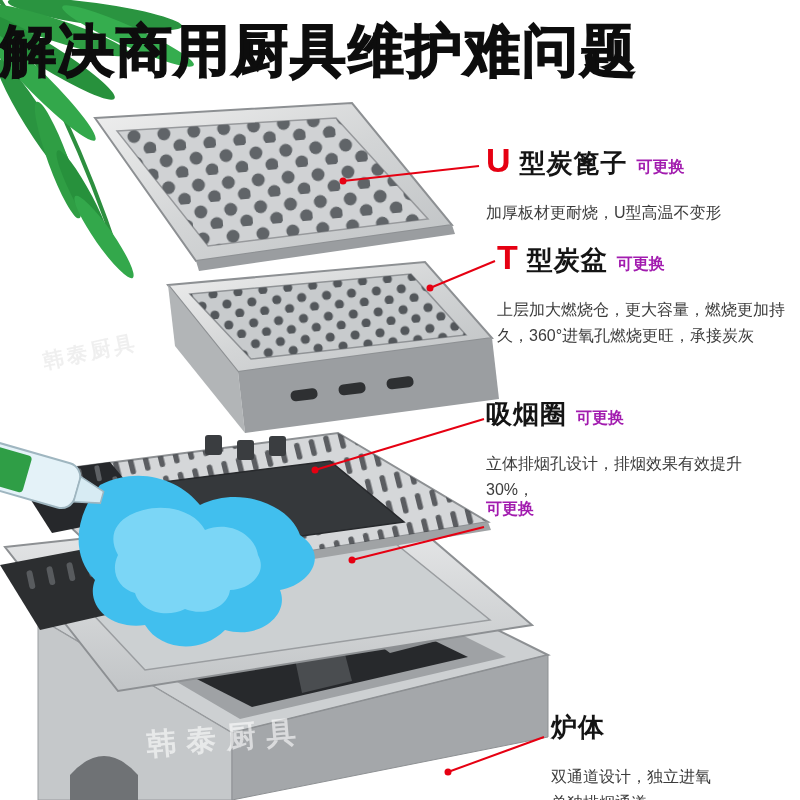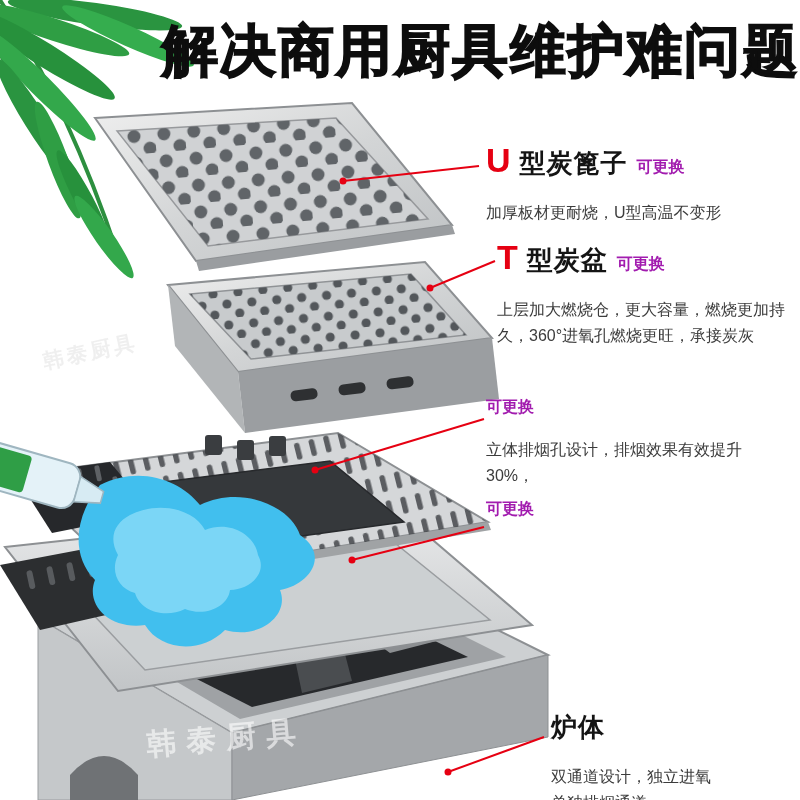--- a/index.html
+++ b/index.html
@@ -1,19 +1,19 @@
 <!DOCTYPE html>
 <html><head>
 <meta charset="utf-8">
 <style>
   *{margin:0;padding:0;box-sizing:border-box}
   html,body{width:800px;height:800px}
   body{background:#fff;font-family:"Liberation Sans","DejaVu Sans",sans-serif;position:relative;overflow:hidden}
   .page{position:absolute;left:0;top:0;width:800px;height:800px;background:#fff}
-  .title{position:absolute;top:14px;left:0;width:100%;text-align:right;font-size:56px;font-weight:900;
+  .title{position:absolute;top:14px;left:0;width:100%;text-align:left;font-size:56px;font-weight:900;
          color:#0d0d0d;letter-spacing:2px;-webkit-text-stroke:1.6px #0d0d0d;white-space:nowrap}
   .palm{position:absolute;top:0;left:0;pointer-events:none}
   .illustration{position:absolute;left:0;top:85px;width:570px;height:715px}
   .leaders{position:absolute;left:0;top:0;width:800px;height:800px;pointer-events:none}
   .callout{position:absolute}
   .heading{display:flex;align-items:baseline;gap:9px;font-weight:700;color:#141414;white-space:nowrap}
   .heading span:empty{display:none}
   .heading .prefix{color:#e60012;font-size:34px;font-weight:800}
   .heading .name{font-size:26px;letter-spacing:1px}
   .heading .badge{color:#a21caf;font-size:16px;font-weight:700}
@@ -185,20 +185,21 @@
       <span class="prefix">T</span>
       <span class="name">型炭盆</span>
       <span class="badge">可更换</span>
     </div>
     <div class="desc">上层加大燃烧仓，更大容量，燃烧更加持久，360°进氧孔燃烧更旺，承接炭灰</div>
   </div>
 
   <div class="callout c3">
     <div class="heading">
 
+      <span class="name">吸烟圈</span>
       <span class="badge">可更换</span>
     </div>
     <div class="desc">立体排烟孔设计，排烟效果有效提升30%，</div>
   </div>
 
   <div class="callout c4">
     <div class="heading">
 
       <span class="badge">可更换</span>
     </div>

